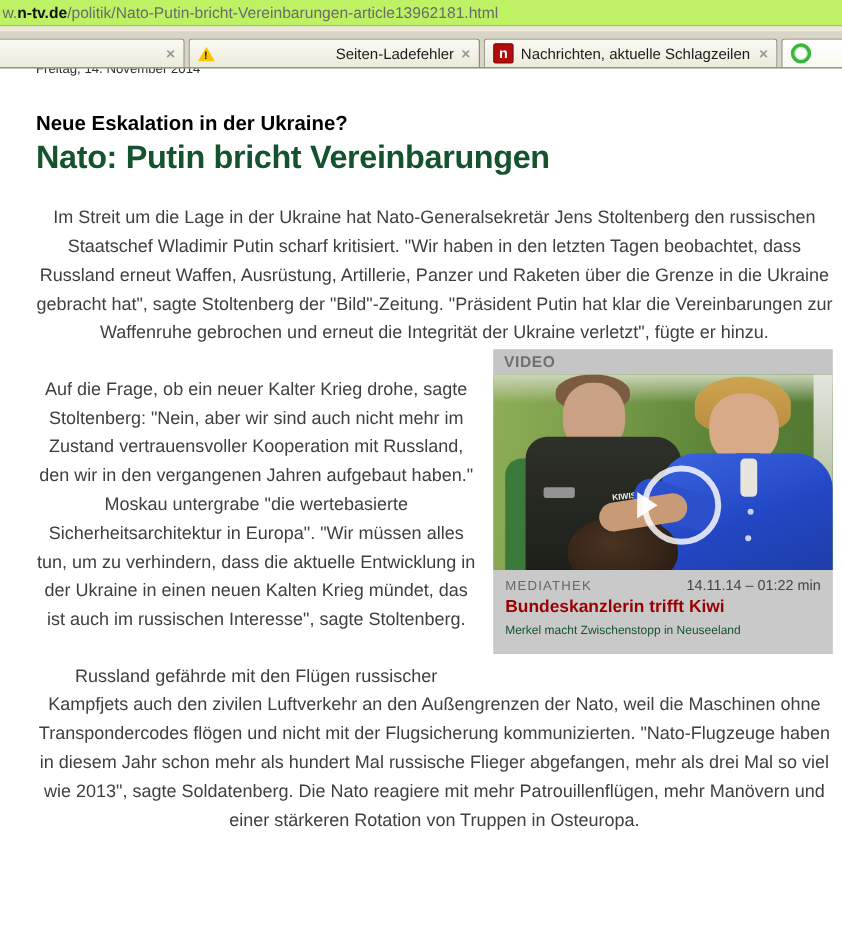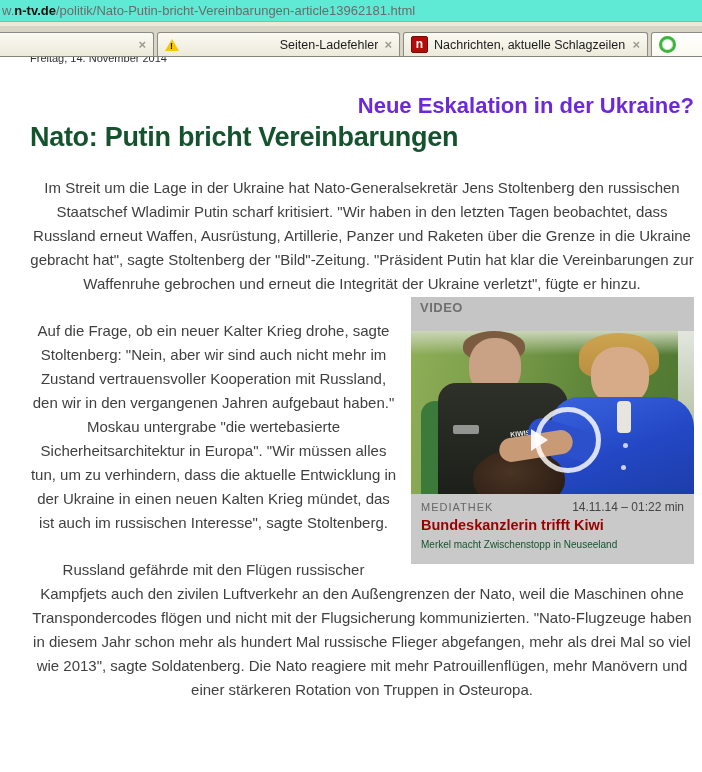--- a/index.html
+++ b/index.html
@@ -2,21 +2,21 @@
 <html><head>
 <meta charset="utf-8">
 <style>
   html,body{margin:0;padding:0;}
   body{
     width:702px;height:772px;overflow:hidden;background:#fff;
     font-family:"Liberation Sans", sans-serif;
     -webkit-font-smoothing:none;
   }
   
-  .address-bar{height:21px;background:#5eead4;border-bottom:1px solid #a9a89a;
+  .address-bar{height:21px;background:#bef264;border-bottom:1px solid #a9a89a;
     display:flex;align-items:center;padding-left:2px;white-space:nowrap;overflow:hidden;}
   .url{font-size:13px;color:#6b6b6b;}
   .url b{color:#111;font-weight:bold;}
   .chrome-gap{height:4px;background:#ece9d8;}
   .tab-strip{height:30px;background:#d8d4c6;border-bottom:1px solid #848478;
     display:flex;align-items:flex-end;overflow:hidden;}
   .tab{height:24px;display:flex;align-items:center;gap:6px;
     background:linear-gradient(#fbfaf3,#ecead9);
     border:1px solid #8c8c84;border-bottom:none;border-radius:3px 3px 0 0;
     margin-right:3px;padding:0 7px;font-size:12.5px;color:#1c1c1c;
@@ -33,27 +33,27 @@
     border-bottom:12px solid #f7c600;position:relative;flex:0 0 auto;}
   .warn-icon span{position:absolute;left:-2px;top:2px;font-size:9px;font-weight:bold;color:#201800;}
   .ntv-icon{width:15px;height:15px;background:#b40b0b;border:1px solid #7c0606;border-radius:2px;
     color:#fff;font-weight:bold;font-size:12px;line-height:14px;text-align:center;flex:0 0 auto;}
   .green-icon{width:11px;height:11px;border-radius:50%;border:3px solid #3cb53c;
     background:#fff;box-shadow:inset 0 0 0 1px #cdeccd;flex:0 0 auto;}
   
   .page{padding:0 8px 0 30px;}
   .date-clip{height:9px;overflow:hidden;}
   .date{font-size:11px;line-height:15px;margin-top:-6px;color:#2e2e2e;}
-  .kicker{margin:27px 0 3px;font-size:22px;font-weight:bold;color:#6d28d9;text-align:right;}
+  .kicker{margin:27px 0 3px;font-size:17px;font-weight:bold;color:#000000;}
   h1.headline{margin:0;font-size:27px;font-weight:bold;color:#14532d;letter-spacing:-0.3px;}
   .intro{margin:20px 22px 0 0;font-size:16px;font-weight:bold;line-height:27px;color:#1e1e1e;}
   .body-p{margin:23px 0 0;font-size:15px;line-height:24px;color:#3f3f3f;text-align:center;}
   
   .video-box{float:right;width:283px;margin:1px 0 8px 14px;cursor:pointer;}
-  .video-header{height:34px;background:#c5c5c5;color:#6f6f6f;font-size:13px;font-weight:bold;
+  .video-header{height:21px;background:#c5c5c5;color:#6f6f6f;font-size:13px;font-weight:bold;
     letter-spacing:.5px;line-height:21px;padding-left:9px;}
   .thumb{position:relative;width:283px;height:163px;overflow:hidden;
     background:linear-gradient(100deg,#8fae57 0%,#7a9c4a 30%,#5d8438 62%,#4e7530 100%);}
   .haze{position:absolute;left:0;top:0;width:100%;height:24px;
     background:linear-gradient(#ccd6ba,rgba(204,214,186,0));}
   .bright-strip{position:absolute;right:0;top:0;width:16px;height:163px;
     background:linear-gradient(#e3e6de,#b9c4a8 55%,#93a86d);}
   .ranger-hair{position:absolute;left:52px;top:0;width:62px;height:30px;background:#7b5c41;
     border-radius:50% 50% 40% 40%;}
   .ranger-head{position:absolute;left:58px;top:7px;width:52px;height:56px;background:#c9a184;

